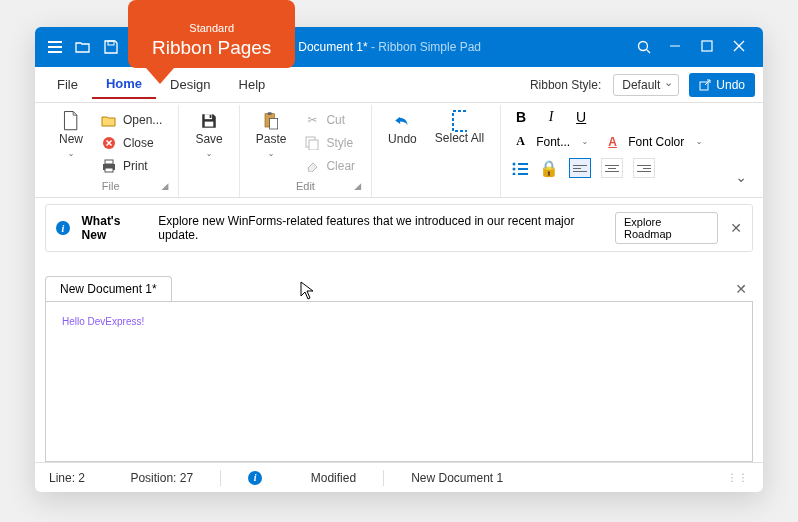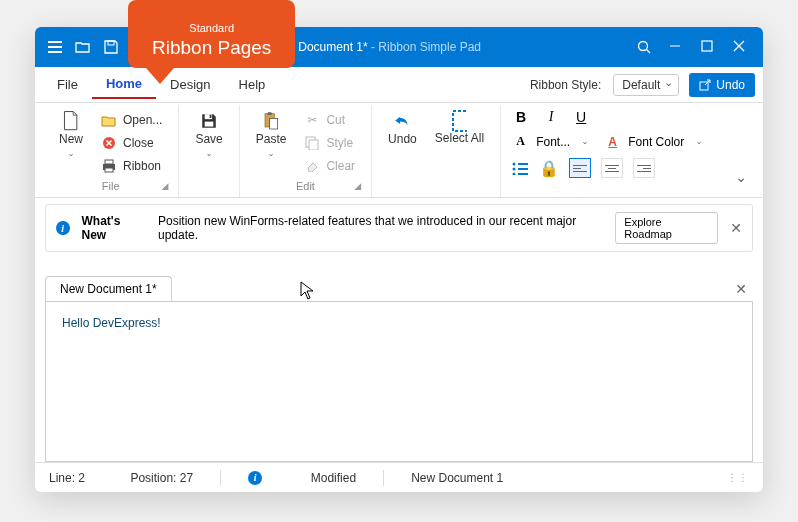--- a/index.html
+++ b/index.html
@@ -48,21 +48,21 @@
 .al-line{height:1px;background:#666}
 .collapse-btn{position:absolute;right:8px;bottom:8px;font-size:14px;color:#666;cursor:pointer;padding:4px 8px}
 .notice{margin:6px 10px;border:1px solid #e0e0e0;border-radius:3px;padding:7px 10px;display:flex;align-items:center;gap:12px;font-size:12px}
 .notice-title{font-weight:700}
 .notice-close{margin-left:auto;cursor:pointer;font-size:14px;color:#666}
 .roadmap-btn{border:1px solid #ccc;padding:3px 8px;border-radius:3px;font-size:11px;cursor:pointer;margin-left:auto}
 .doc-area{flex:1;display:flex;flex-direction:column;margin:18px 10px 0}
 .doc-tabs{display:flex;align-items:center}
 .doc-tab{border:1px solid #ccc;border-bottom:none;padding:5px 14px;font-size:12px;border-radius:4px 4px 0 0;background:#fff;cursor:pointer}
 .doc-tabs .close{margin-left:auto;font-size:14px;color:#666;cursor:pointer;padding:0 6px}
-.doc-body{flex:1;border:1px solid #ccc;padding:14px 16px;font-size:12px;color:#0c4a6e;background:#fff}
+.doc-body{flex:1;border:1px solid #ccc;padding:14px 16px;font-size:10px;color:#8b5cf6;background:#fff}
 .statusbar{height:30px;border-top:1px solid #e0e0e0;display:flex;align-items:center;padding:0 14px;font-size:12px;color:#333;gap:21px}
 .sb-sep{width:1px;height:16px;background:#ddd;margin:0 6px}
 .grip{margin-left:auto;color:#aaa;font-size:10px;letter-spacing:1px;cursor:nwse-resize}
 .info-ico{width:14px;height:14px;border-radius:50%;background:#0078d4;color:#fff;font-size:10px;font-weight:bold;display:inline-flex;align-items:center;justify-content:center;font-style:italic;font-family:serif}
 .cursor{position:absolute;left:300px;top:281px;font-size:16px;color:#000;pointer-events:none;z-index:5}
 svg{display:block}
 </style>
 </head>
 <body>
 
@@ -176,21 +176,21 @@
               <span>Close</span>
             </div>
           <div class="small-btn">
               <span class="ico">
                 <svg width="16" height="14">
                   <rect x="2" y="5" width="12" height="6" fill="#555"></rect>
                   <rect x="4" y="1" width="8" height="4" fill="none" stroke="#555"></rect>
                   <rect x="4" y="9" width="8" height="4" fill="#fff" stroke="#555"></rect>
                 </svg>
               </span>
-              <span>Ribbon</span>
+              <span>Print</span>
             </div>
         </div>
       </div>
       <div class="rgroup-label"><span>File</span><span class="exp">◢</span></div>
     </div>
 
     <div class="rgroup">
       <div class="rgroup-body">
         <div class="big-btn">
           <span class="ico">
@@ -310,21 +310,21 @@
             </span>
         </div>
       </div>
     </div>
     <span class="collapse-btn">⌄</span>
   </div>
 
   <div class="notice">
     <span class="info-ico">i</span>
     <span class="notice-title">What's New</span>
-    <span>Position new WinForms-related features that we introduced in our recent major update.</span>
+    <span>Explore new WinForms-related features that we introduced in our recent major update.</span>
     <span class="roadmap-btn">Explore Roadmap</span>
     <span class="notice-close">✕</span>
   </div>
 
   <div class="doc-area">
     <div class="doc-tabs">
       <div class="doc-tab">New Document 1*</div>
       <span class="close">✕</span>
     </div>
     <div class="doc-body">Hello DevExpress!</div>

